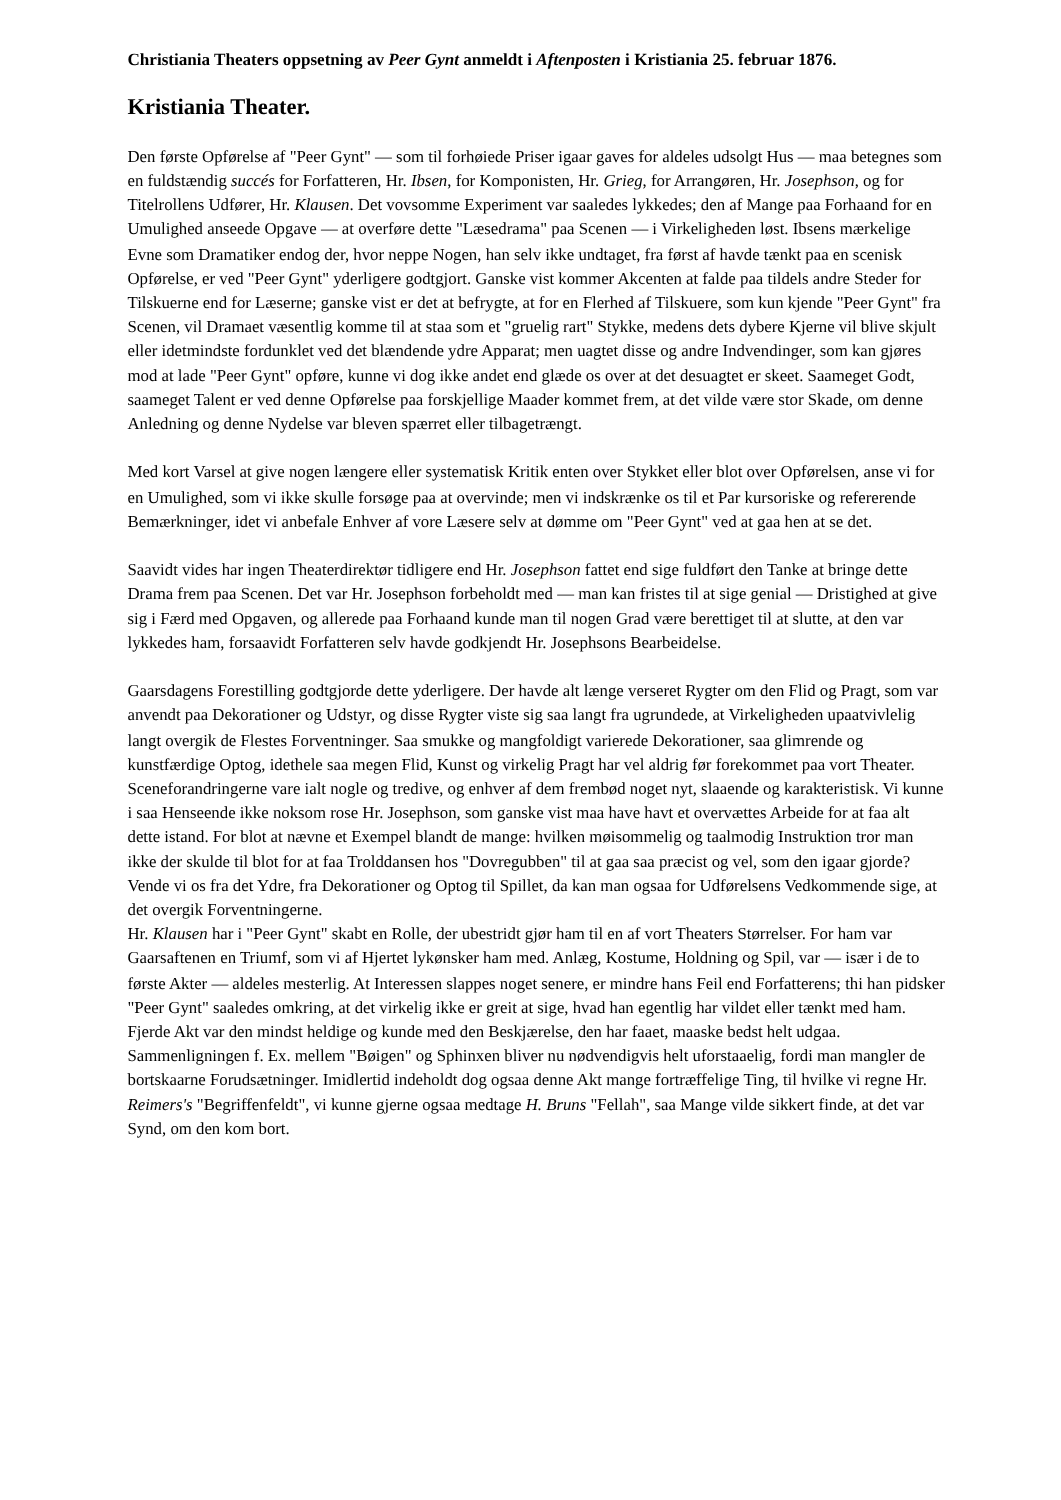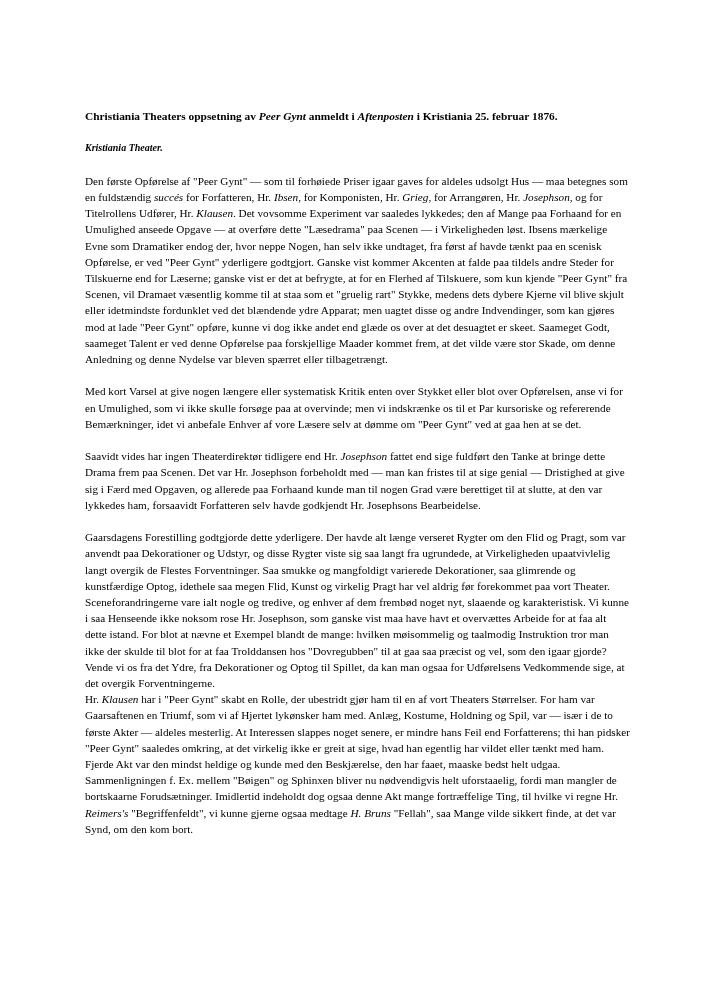--- a/index.html
+++ b/index.html
@@ -11,34 +11,33 @@
     width: 707px;
     height: 1000px;
     overflow: hidden;
     color: #000000;
     font-family: "Liberation Serif", "DejaVu Serif", serif;
   }
   .page {
     box-sizing: border-box;
     width: 707px;
     height: 1000px;
-    padding: 108px 77px 0 85px;
+    padding: 32px 77px 0 85px;
   }
   .title {
     margin: 0 0 16.2px 0;
     font-size: 11.4px;
     line-height: 16.2px;
     font-weight: bold;
   }
   .subheading {
     margin: 0 0 16.2px 0;
-    font-size: 10px;
+    font-size: 15px;
     line-height: 16.2px;
     font-weight: bold;
-    font-style: italic;
   }
   .body-text {
     width: 545px;
   }
   .title, .subheading { width: 545px; }
   .para {
     margin: 0 0 16.2px 0;
     font-size: 11.2px;
     line-height: 16.2px;
     text-align: left;

